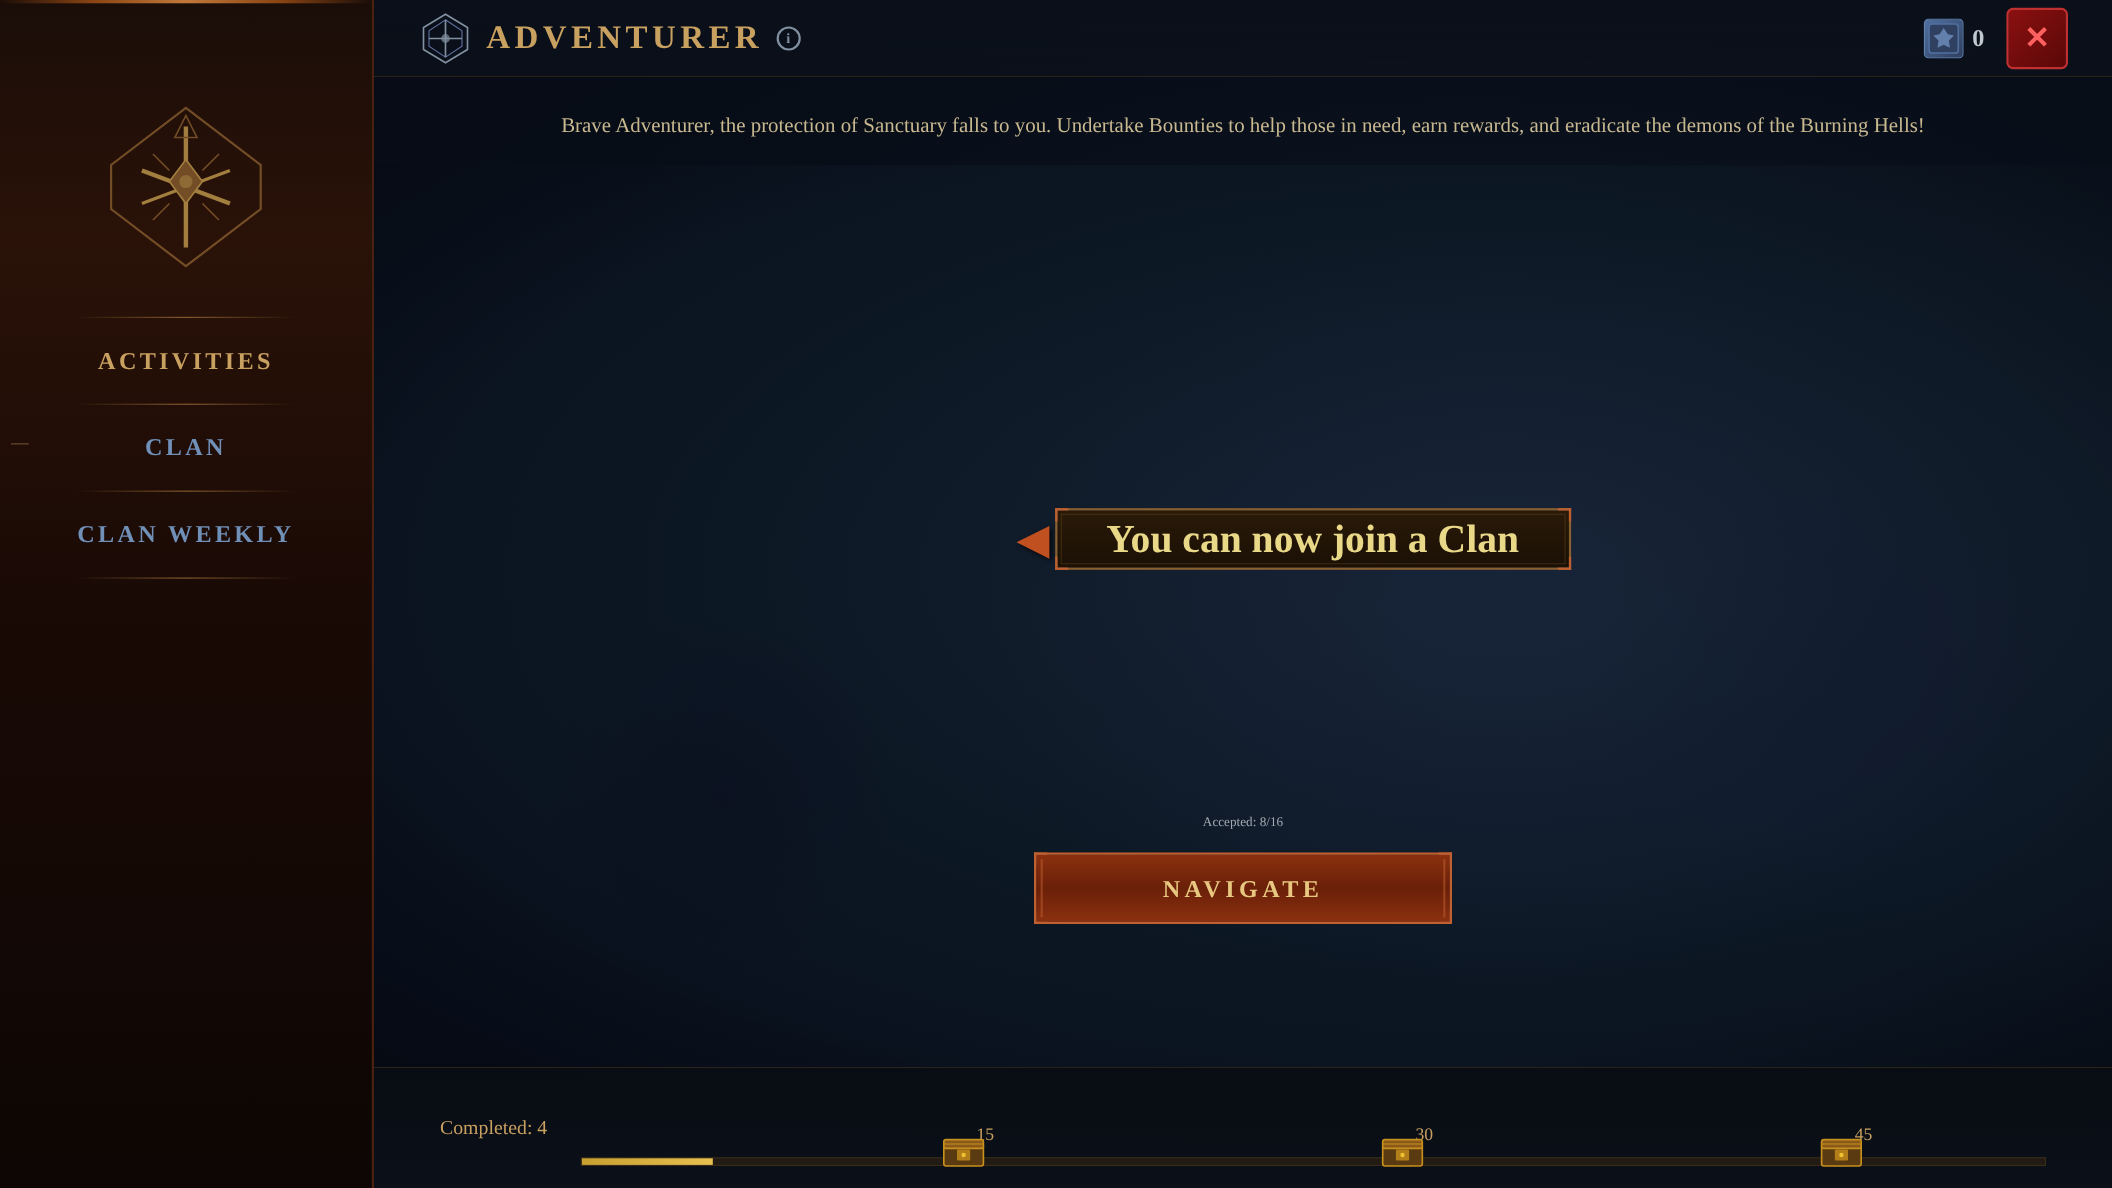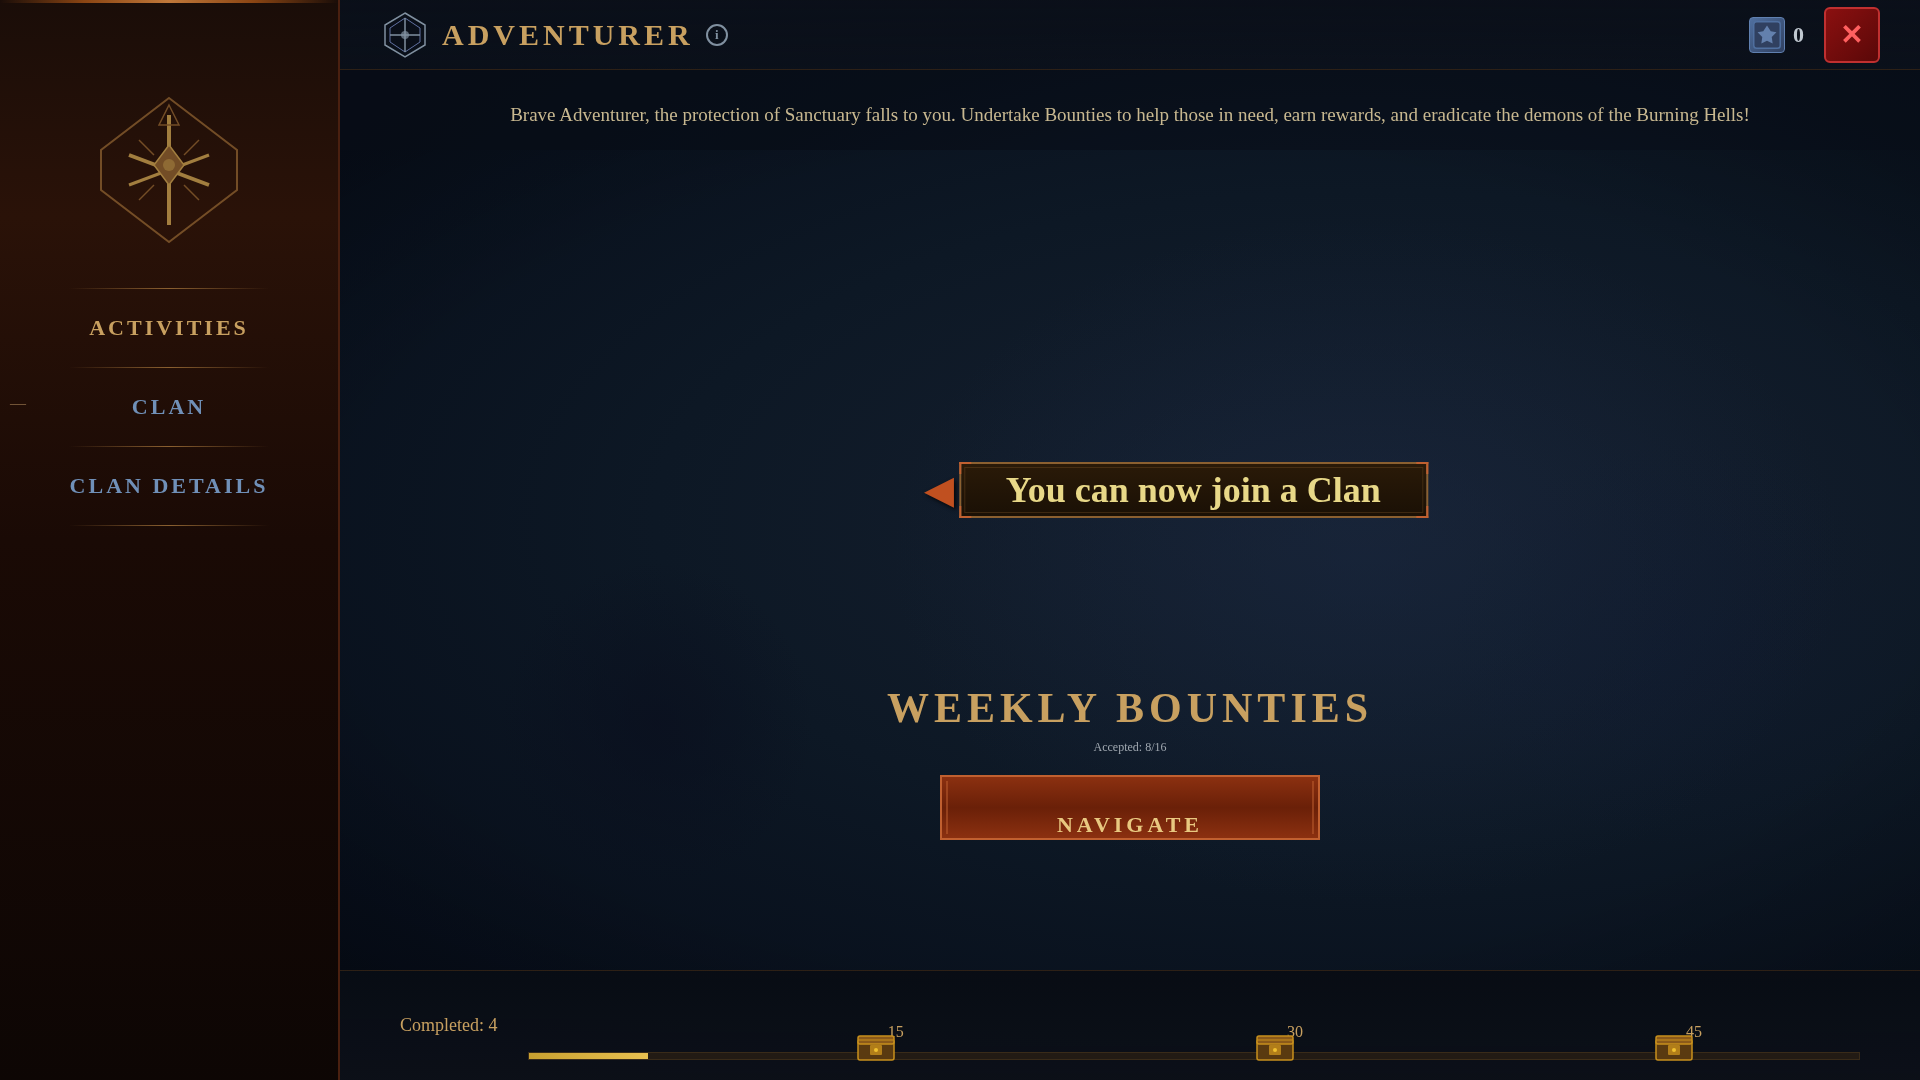--- a/index.html
+++ b/index.html
@@ -310,21 +310,21 @@
       font-family: 'Georgia', serif;
     }
 
     .navigate-button {
       width: 380px;
       height: 65px;
       background: linear-gradient(180deg, #8b3010 0%, #6a2008 50%, #8b3010 100%);
       border: 2px solid #c06030;
       position: relative;
       display: flex;
-      align-items: flex-end;
+      align-items: center;
       justify-content: center;
       cursor: pointer;
       margin: 0 auto;
     }
 
     .navigate-button::before,
     .navigate-button::after {
       content: '';
       position: absolute;
       top: 4px;
@@ -486,21 +486,21 @@
     <div class="sidebar-divider"></div>
 
     <div class="nav-item has-arrow" style="position:relative;">
       <span class="left-indicator">—</span>
       <span class="nav-item-label">CLAN</span>
     </div>
 
     <div class="sidebar-divider"></div>
 
     <div class="nav-item">
-      <span class="nav-item-label">CLAN DETAILS</span>
+      <span class="nav-item-label">CLAN WEEKLY</span>
     </div>
 
     <div class="sidebar-divider"></div>
   </div>
 
   <div class="content-area">
 
     <div class="header-bar">
       <div class="header-title">
         <div class="header-title-icon">
@@ -552,21 +552,20 @@
         <div class="notification-box">
           <div class="btn-corner tl"></div>
           <div class="btn-corner tr"></div>
           <div class="btn-corner bl"></div>
           <div class="btn-corner br"></div>
           <span class="notification-text">You can now join a Clan</span>
         </div>
       </div>
 
       <div class="bounties-section">
-        <div class="bounties-title">WEEKLY BOUNTIES</div>
         <div class="bounties-subtitle">Accepted: 8/16</div>
         <div class="navigate-button">
           <div class="btn-corner tl"></div>
           <div class="btn-corner tr"></div>
           <div class="btn-corner bl"></div>
           <div class="btn-corner br"></div>
           <span class="navigate-label">NAVIGATE</span>
         </div>
       </div>
     </div>

